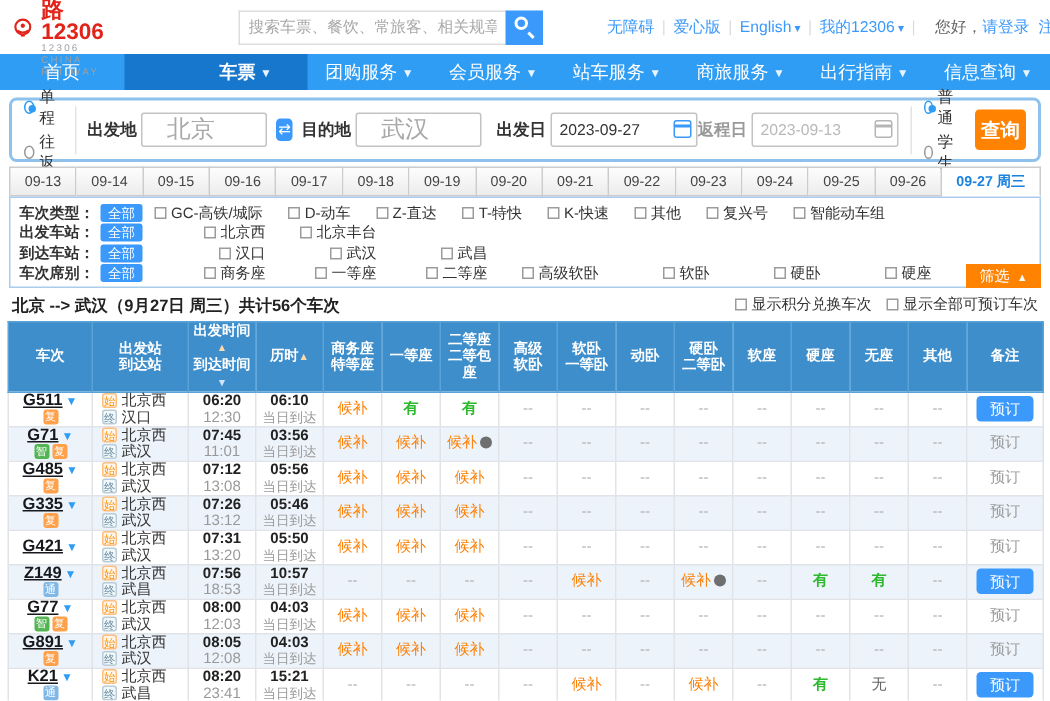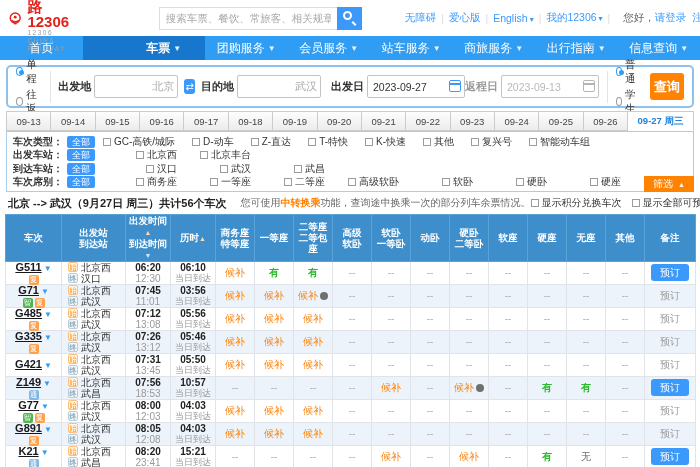--- a/index.html
+++ b/index.html
@@ -41,21 +41,21 @@
   .radio-row { display:flex; align-items:center; font-size:10.5px; color:#333; cursor:pointer; }
   .radio { width:9px; height:9px; border:1px solid #999; border-radius:50%; margin-right:3px;
     display:inline-block; position:relative; background:#fff; }
   .radio.sel { border-color:#2f9df4; }
   .radio.sel::after { content:""; position:absolute; left:2px; top:2px; width:5px; height:5px;
     border-radius:50%; background:#2f9df4; }
   .vdiv { width:1px; height:32px; background:#e3e3e3; margin:0 8px; }
   .f-label { font-size:11px; font-weight:bold; color:#333; margin-right:3px; white-space:nowrap; }
   .f-label.dis { color:#999; }
   .txt-input { width:84px; height:23px; border:1px solid #c3c3c3; border-radius:2px;
-    font-size:11px; padding:0 3px; color:#a9a9a9; outline:none;text-align:right; }
+    font-size:16px; padding:0 16px; color:#a9a9a9; outline:none; }
   .date-wrap { position:relative; }
   .date-input { width:98px; height:23px; border:1px solid #c3c3c3; border-radius:2px;
     font-size:10.5px; padding:0 20px 0 5px; color:#333; outline:none; }
   .date-input.dis { color:#b9b9b9; }
   .cal { position:absolute; right:4px; top:5px; width:12px; height:12px; border:1px solid #3b99fc; border-radius:2px; }
   .cal::before { content:""; position:absolute; left:0; top:2px; right:0; height:2px; background:#3b99fc; }
   .cal.gray { border-color:#b5b5b5; } .cal.gray::before { background:#b5b5b5; }
   .swap { width:21px; height:15px; background:#3b99fc; color:#fff; border-radius:3px;
     font-size:10px; line-height:15px; text-align:center; margin:0 6px; cursor:pointer; }
   .query-btn { margin-left:12px; width:66px; height:27px; background:#ff8201; color:#fff;
@@ -330,23 +330,20 @@
         <span>硬座</span>
       </span>
     </div>
     <button class="filter-btn">
     <span>筛选</span><span class="up">▲</span>
   </button>
 </div>
 
 <div class="summary">
   <span class="route">北京 --&gt; 武汉（9月27日 周三）共计56个车次</span>
-  <span class="tip">
-    <span>您可使用</span><span class="hl lnk">中转换乘</span><span>功能，查询途中换乘一次的部分列车余票情况。</span>
-  </span>
   <span class="sum-cbs" id="sum-cbs">
       <span class="opt">
         <span class="cb"></span>
         <span>显示积分兑换车次</span>
       </span>
       <span class="opt">
         <span class="cb"></span>
         <span>显示全部可预订车次</span>
       </span>
     </span>
@@ -546,21 +543,21 @@
               <span class="sbadge b-start">始</span>
               <span>北京西</span>
             </div>
             <div class="sta-line">
               <span class="sbadge b-end">终</span>
               <span>武汉</span>
             </div>
           </td>
           <td>
             <div class="t-dep">07:31</div>
-            <div class="t-arr">13:45</div>
+            <div class="t-arr">13:20</div>
           </td>
           <td>
             <div class="dur">05:50</div>
             <div class="dur-note">当日到达</div>
           </td>
           <td class="s-wait"><span>候补</span></td>
           <td class="s-wait"><span>候补</span></td>
           <td class="s-wait"><span>候补</span></td>
           <td class="s-dash"><span>--</span></td>
           <td class="s-dash"><span>--</span></td>

